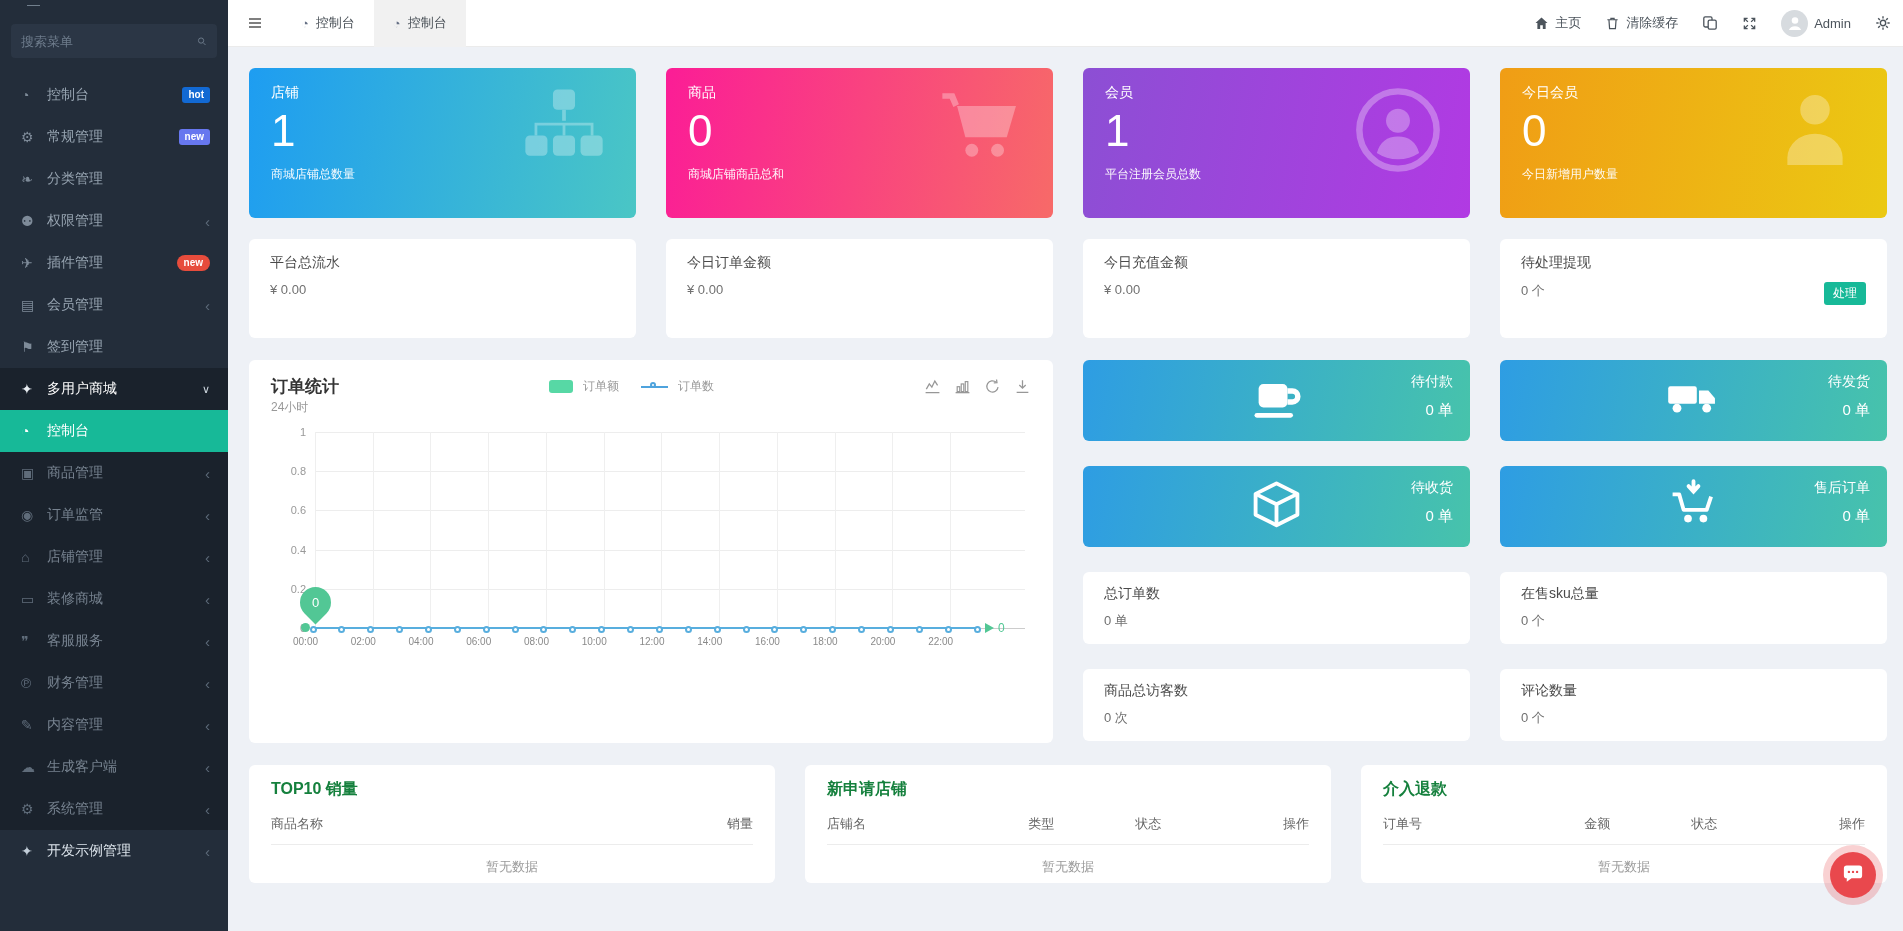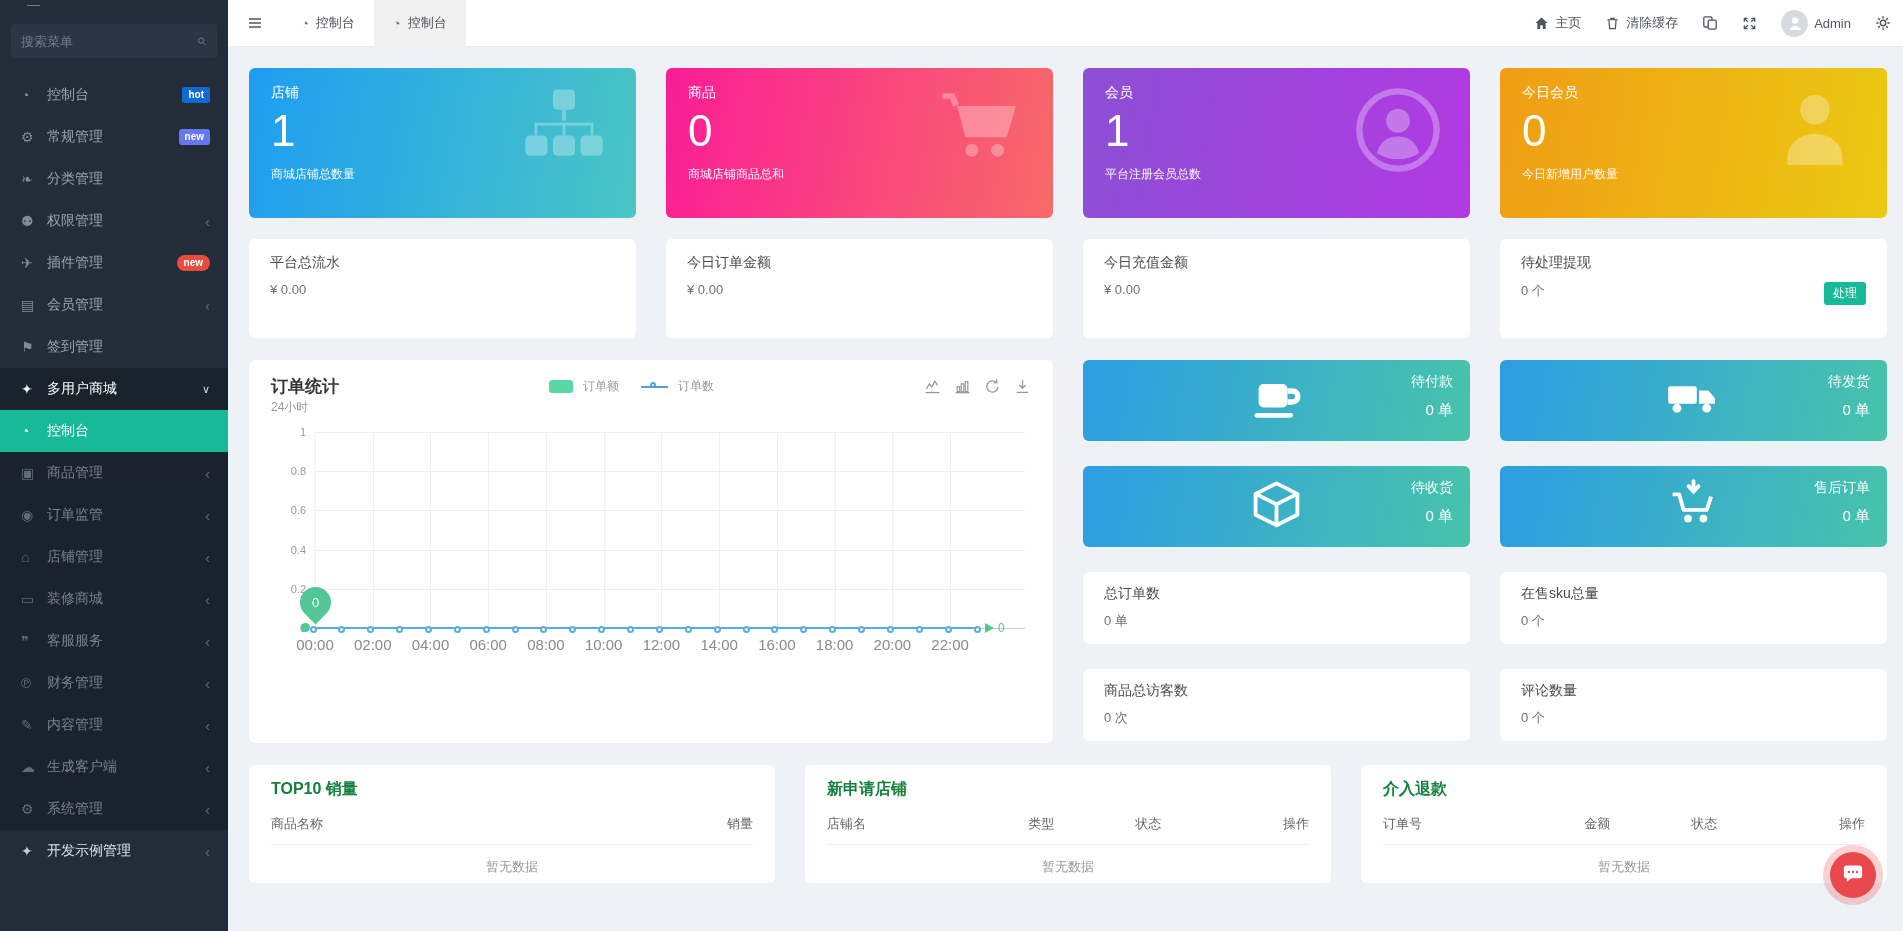--- a/index.html
+++ b/index.html
@@ -70,21 +70,21 @@
   .lm-line { position:absolute; left:0; right:0; top:4px; height:2px; background:#4ea3dd; }
   .lm-dot { position:absolute; left:9px; top:0; width:6px; height:6px; border:2px solid #4ea3dd; border-radius:50%; background:#fff; }
   .toolbox { display:flex; gap:13px; align-items:center; }
   .tool-btn { cursor:pointer; display:flex; }
   .chart-sub { color:#999; font-size:12px; margin-top:1px; }
   .plot { position:relative; height:196px; margin:16px 6px 0 44px; }
   .hgrid { position:absolute; left:0; right:0; height:1px; background:#ededed; }
   .hgrid.axis { background:#ccc; }
   .vgrid { position:absolute; top:0; bottom:0; width:1px; background:#efefef; }
   .ylab { position:absolute; right:100%; margin-right:9px; font-size:11px; color:#999; transform:translateY(-6px); white-space:nowrap; }
-  .xlab { position:absolute; top:204px; width:44px; margin-left:-22px; text-align:center; font-size:15px; color:#8a8a8a; }
+  .xlab { position:absolute; top:204px; width:44px; margin-left:-22px; text-align:left; font-size:10px; color:#8a8a8a; }
   .series-line { position:absolute; bottom:-1px; height:2px; background:#58aede; }
   .dot { position:absolute; bottom:-5px; width:7px; height:7px; border:2px solid #58aede; background:#fff; border-radius:50%; }
   .startdot { position:absolute; bottom:-4px; width:9px; height:9px; background:#52c795; border-radius:50%; }
   .pin { position:absolute; bottom:10px; width:31px; height:31px; background:#52c795; border-radius:50% 50% 50% 0; transform:rotate(-45deg); display:flex; align-items:center; justify-content:center; }
   .pin span { transform:rotate(45deg); color:#fff; font-size:13px; }
   .endarrow { position:absolute; bottom:-5px; width:0; height:0; border-top:5px solid transparent; border-bottom:5px solid transparent; border-left:9px solid #52c795; }
   .endlab { position:absolute; bottom:-7px; color:#52c795; font-size:12px; }
 
   .right-grid { flex:1; display:grid; grid-template-columns:1fr 1fr; grid-template-rows:81px 81px 72px 72px; gap:25px 30px; }
   .order-card { border-radius:6px; color:#fff; position:relative; padding:13px 17px; cursor:pointer; background:linear-gradient(100deg,#2e9de3,#47c3ab); }

